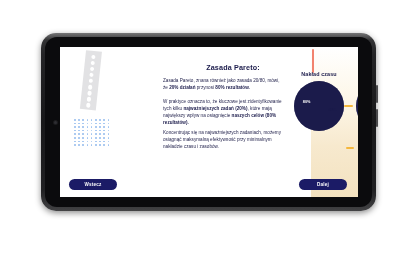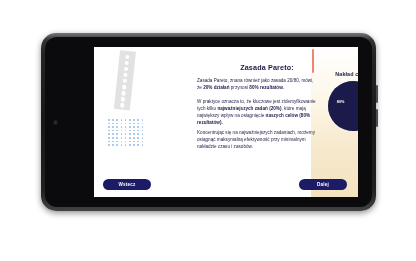--- a/index.html
+++ b/index.html
@@ -29,21 +29,21 @@
   .btn-side.a{top:52px;height:18px;}
   .btn-side.b{top:76px;height:18px;}
   .cam{
     position:absolute;left:9px;top:50%;width:3px;height:3px;margin-top:-1.5px;border-radius:50%;
     background:#2e2e33;box-shadow:0 0 0 1px rgba(255,255,255,.07);
   }
 
   
   .screen{
     position:absolute;left:15px;top:10px;right:14px;bottom:10px;
-    background:#ffffff;overflow:hidden;margin-left:34px;
+    background:#ffffff;overflow:hidden;
   }
   .cream{
     position:absolute;right:0;top:0;width:47px;height:100%;
     background:linear-gradient(180deg,#ffffff 0%,#fdf6e6 38%,#f7e9ce 66%,#f3e2c0 100%);
   }
   .redbar{
     position:absolute;right:44px;top:2px;width:2px;height:24px;background:#f2836f;border-radius:1px;
   }
 
   

